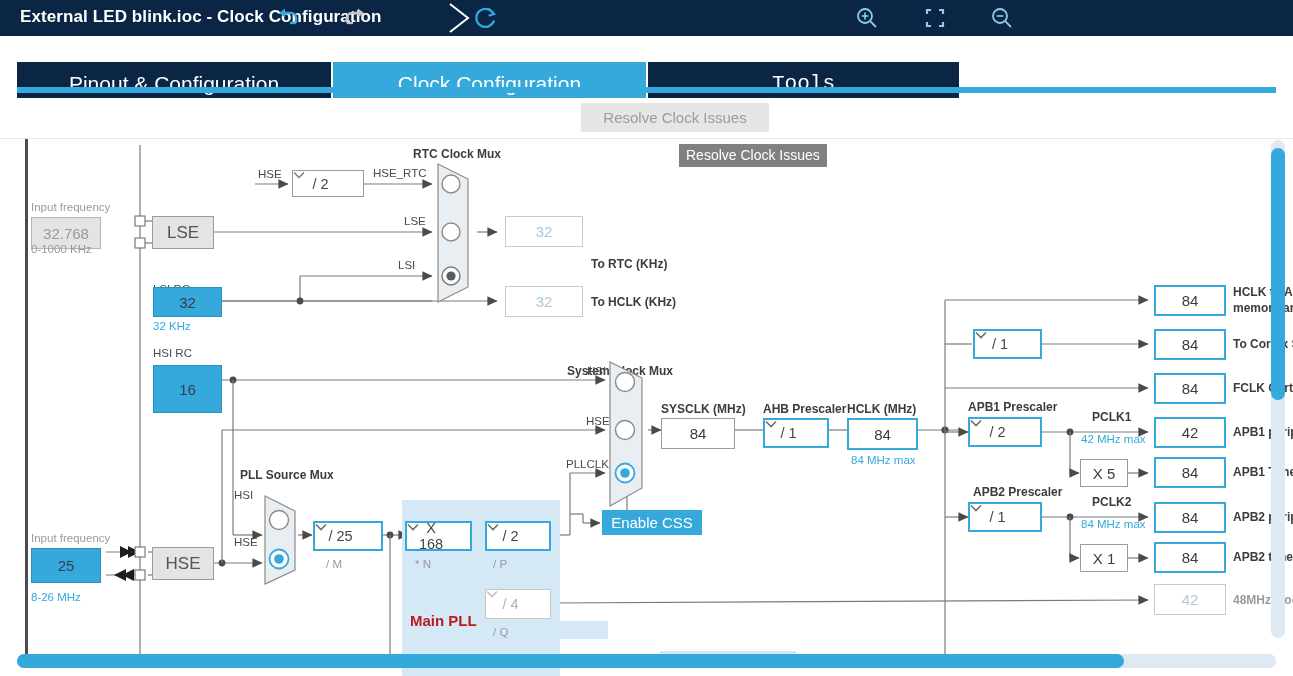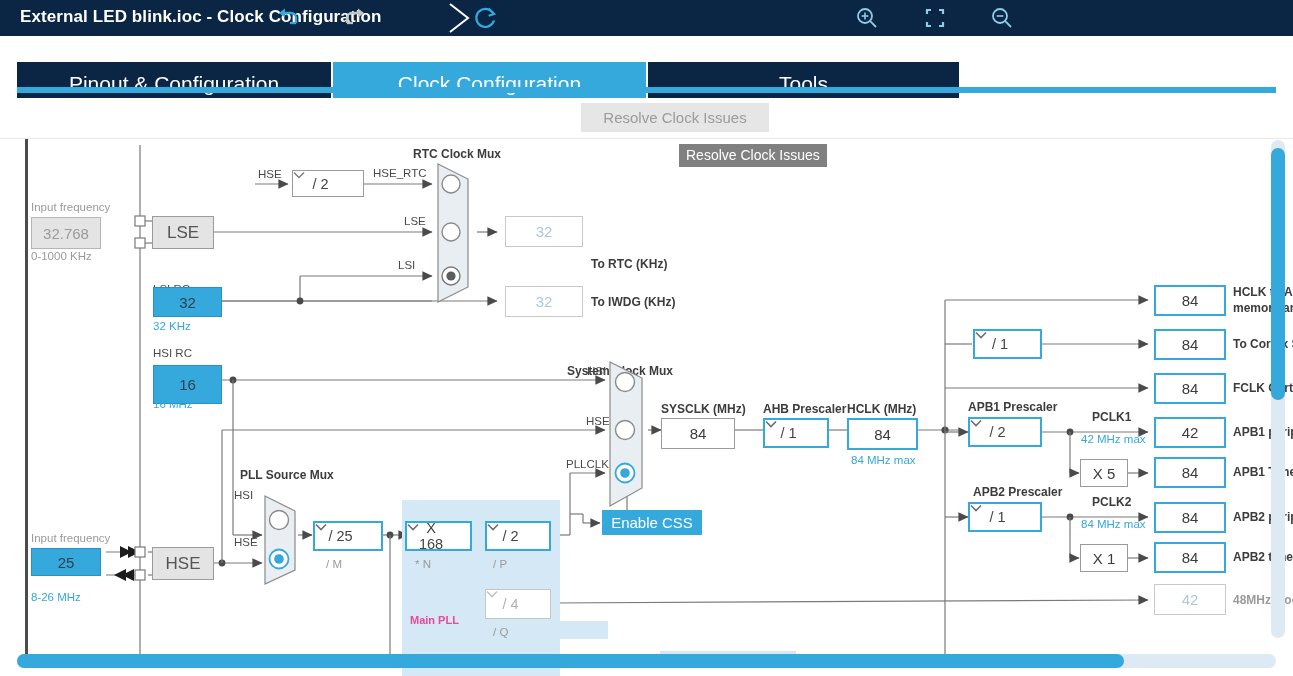--- a/index.html
+++ b/index.html
@@ -132,21 +132,21 @@
   .lbl {
     position: absolute;
     font-size: 11.5px;
     color: #4a4a4a;
     white-space: nowrap;
     line-height: 13px;
   }
   .lbl.bold { font-weight: bold; color: #3c3c3c; font-size: 12px; }
   .lbl.blue { color: #35a8dc; }
   .lbl.grey { color: #9a9a9a; }
-  .lbl.dark { color: #ec4899; font-weight: bold; font-size: 11px; }
+  .lbl.dark { color: #b91c1c; font-weight: bold; font-size: 15px; }
 
   
   .vbox {
     position: absolute;
     background: #35a8dc;
     border: 1px solid #2892c4;
     color: #33404d;
     font-size: 15px;
     display: flex; align-items: center; justify-content: center;
     cursor: text;
@@ -288,21 +288,21 @@
   </div>
 
   <div class="tabbar">
     <div class="tabstrip">
       <div class="tab" style="width:316px;">
         <span>Pinout &amp; Configuration</span>
       </div>
       <div class="tab active" style="width:315px;">
         <span>Clock Configuration</span>
       </div>
-      <div class="tab" style="width:311px;">
+      <div class="tab" style="width:311px;font-family:Liberation Mono, monospace;">
         <span>Tools</span>
       </div>
     </div>
     <div class="tab-underline"></div>
   </div>
 
   <div class="toolbar"></div>
 
   <div class="tb-icon" style="left:273px;">
     <svg width="28" height="28" viewBox="0 0 28 28">
@@ -480,33 +480,33 @@
           <rect x="135" y="99" width="10" height="10"></rect>
           <rect x="135" y="408" width="10" height="10"></rect>
           <rect x="135" y="431" width="10" height="10"></rect>
         </g>
       </svg>
 
       <div class="diagram-edge"></div>
 
       <div class="lbl grey" style="left:31px; top:62px;">Input frequency</div>
       <div class="inp-dis" style="left:31px; top:78px; width:70px; height:32px;">32.768</div>
-      <div class="lbl grey" style="left:31px; top:111px;">0-1000 KHz</div>
+      <div class="lbl grey" style="left:31px; top:104px;">0-1000 KHz</div>
       <div class="osc" style="left:152px; top:77px; width:62px; height:33px;">LSE</div>
 
       <div class="lbl" style="left:153px; top:144px;">LSI RC</div>
       <div class="vbox" style="left:153px; top:148px; width:69px; height:30px;">32</div>
       <div class="lbl blue" style="left:153px; top:181px;">32 KHz</div>
 
       <div class="lbl" style="left:153px; top:208px;">HSI RC</div>
-      <div class="vbox" style="left:153px; top:226px; width:69px; height:39px;text-align:center;">16</div>
+      <div class="vbox" style="left:153px; top:226px; width:69px; height:48px;text-align:center;">16</div>
       <div class="lbl blue" style="left:153px; top:259px;">16 MHz</div>
 
       <div class="lbl grey" style="left:31px; top:393px;">Input frequency</div>
-      <div class="vbox" style="left:31px; top:409px; width:70px; height:28px;">25</div>
+      <div class="vbox" style="left:31px; top:409px; width:70px; height:35px;">25</div>
       <div class="lbl blue" style="left:31px; top:452px;">8-26 MHz</div>
       <div class="osc" style="left:152px; top:408px; width:62px; height:33px;">HSE</div>
 
       <div class="lbl bold" style="left:413px; top:9px;">RTC Clock Mux</div>
       <div class="lbl" style="left:258px; top:29px;">HSE</div>
       <div class="dd" style="left:292px; top:31px; width:72px; height:27px;">
         <span class="ddtext">/ 2</span>
         <span class="ddarrow">
           <svg width="12" height="8" viewBox="0 0 12 8">
               <polyline points="1,1.5 6,6.5 11,1.5" fill="none" stroke="#7d7d7d" stroke-width="1.5"></polyline>
@@ -523,21 +523,21 @@
           <circle cx="15" cy="22" r="9" fill="#ffffff" stroke="#8a8a8a" stroke-width="1.4"></circle>
           <circle cx="15" cy="70" r="9" fill="#ffffff" stroke="#8a8a8a" stroke-width="1.4"></circle>
           <circle cx="15" cy="114" r="9" fill="#ffffff" stroke="#7a7a7a" stroke-width="1.4"></circle>
           <circle cx="15" cy="114" r="4.6" fill="#5c5c5c"></circle>
         </svg>
       </div>
 
       <div class="vbox-ro" style="left:505px; top:77px; width:78px; height:31px;">32</div>
       <div class="lbl bold" style="left:591px; top:87px;margin-top:32px;">To RTC (KHz)</div>
       <div class="vbox-ro" style="left:505px; top:147px; width:78px; height:31px;">32</div>
-      <div class="lbl bold" style="left:591px; top:157px;">To IWDG (KHz)</div>
+      <div class="lbl bold" style="left:591px; top:157px;">To HCLK (KHz)</div>
 
       <div class="lbl bold" style="left:240px; top:330px;">PLL Source Mux</div>
       <div class="lbl" style="left:234px; top:350px;">HSI</div>
       <div class="lbl" style="left:234px; top:397px;">HSE</div>
       <div class="mux" style="left:263px; top:355px;">
         <svg width="40" height="92" viewBox="0 0 40 92">
           <polygon points="2,2 32,17 32,76 2,90" fill="#e9eef2" stroke="#8a8a8a" stroke-width="1.2"></polygon>
           <circle cx="16" cy="26" r="9.5" fill="#ffffff" stroke="#8a8a8a" stroke-width="1.4"></circle>
           <circle cx="16" cy="65" r="9.5" fill="#ffffff" stroke="#35a8dc" stroke-width="1.8"></circle>
           <circle cx="16" cy="65" r="4.8" fill="#35a8dc"></circle>

